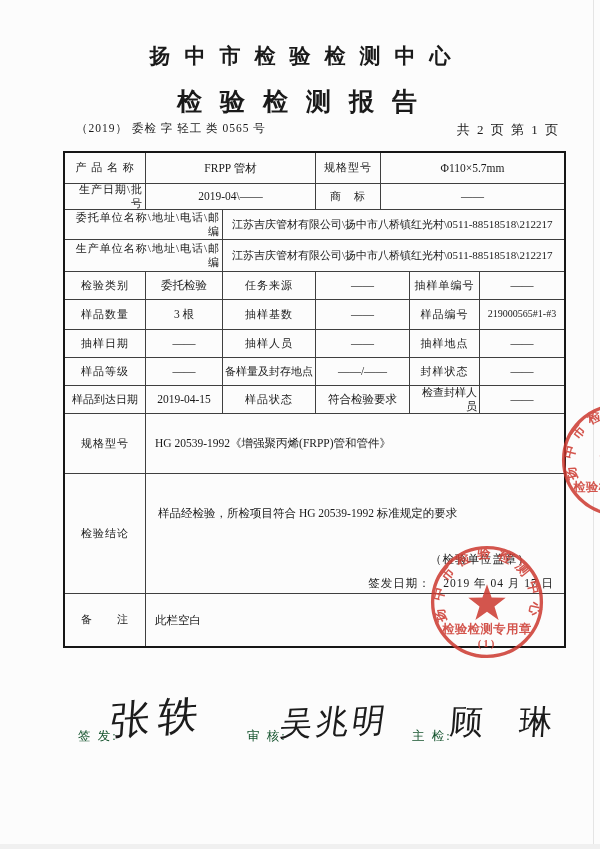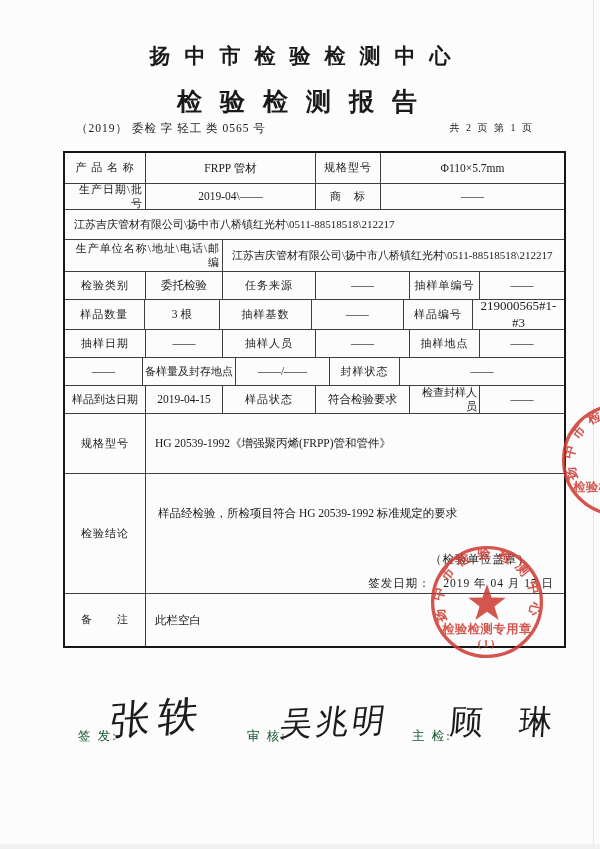--- a/index.html
+++ b/index.html
@@ -10,32 +10,32 @@
   }
   .page-edge-right{position:absolute;right:6px;top:0;bottom:0;width:1px;background:#e4e4e4;}
   .page-edge-bottom{position:absolute;left:0;right:0;bottom:0;height:5px;background:#f0f0f0;}
 
   
   .org-title{position:absolute;top:42px;left:0;width:100%;text-align:center;
     font-size:21px;font-weight:bold;letter-spacing:14px;padding-left:14px;box-sizing:border-box;}
   .report-title{position:absolute;top:85px;left:0;width:100%;text-align:center;
     font-size:25px;font-weight:bold;letter-spacing:18px;padding-left:12px;box-sizing:border-box;}
   .doc-no{position:absolute;top:121px;left:76px;font-size:11.5px;letter-spacing:1px;}
-  .page-no{position:absolute;top:121px;right:66px;font-size:10px;letter-spacing:2px;}
+  .page-no{position:absolute;top:121px;right:40px;font-size:13px;letter-spacing:2px;}
 
   
   .report-table{position:absolute;left:63px;top:151px;width:503px;border:2px solid #161616;box-sizing:border-box;background:transparent;}
   .trow{display:flex;box-sizing:border-box;}
   .trow + .trow{border-top:1px solid #3f3f3f;}
   .tcell{display:flex;align-items:center;justify-content:center;box-sizing:border-box;
     font-size:11.5px;line-height:1.25;text-align:center;padding:1px 2px;}
   .tcell + .tcell{border-left:1px solid #3f3f3f;}
   .lbl{font-size:11px;letter-spacing:1px;text-align:right;}
   .left{justify-content:flex-start;text-align:left;padding-left:9px;}
-  .small{font-size:13px;letter-spacing:0;}
+  .small{font-size:10px;letter-spacing:0;}
   .longtext{font-size:11px;letter-spacing:0;}
   .grow{flex:1 1 auto;min-width:0;}
 
   
   .conclusion-cell{position:relative;}
   .conclusion-text{position:absolute;left:12px;top:32px;font-size:11.5px;text-align:left;}
   .stamp-note{position:absolute;right:34px;top:78px;font-size:11.5px;letter-spacing:1px;}
   .issue-date-line{position:absolute;right:10px;top:102px;font-size:11.5px;letter-spacing:1px;}
 
   
@@ -81,20 +81,21 @@
   </div>
 
   <div class="trow" style="height:26px">
     <div class="tcell lbl" style="width:80px">生产日期\批号</div>
     <div class="tcell" style="width:170px">2019-04\——</div>
     <div class="tcell lbl" style="width:65px">商　标</div>
     <div class="tcell grow">——</div>
   </div>
 
   <div class="trow" style="height:30px">
+    <div class="tcell lbl" style="width:157px">委托单位名称\地址\电话\邮编</div>
     <div class="tcell grow left longtext">江苏吉庆管材有限公司\扬中市八桥镇红光村\0511-88518518\212217</div>
   </div>
 
   <div class="trow" style="height:32px">
     <div class="tcell lbl" style="width:157px">生产单位名称\地址\电话\邮编</div>
     <div class="tcell grow left longtext">江苏吉庆管材有限公司\扬中市八桥镇红光村\0511-88518518\212217</div>
   </div>
 
   <div class="trow" style="height:28px">
     <div class="tcell lbl" style="width:80px">检验类别</div>
@@ -117,20 +118,21 @@
   <div class="trow" style="height:28px">
     <div class="tcell lbl" style="width:80px">抽样日期</div>
     <div class="tcell" style="width:77px">——</div>
     <div class="tcell lbl" style="width:93px">抽样人员</div>
     <div class="tcell" style="width:94px">——</div>
     <div class="tcell lbl" style="width:70px">抽样地点</div>
     <div class="tcell grow">——</div>
   </div>
 
   <div class="trow" style="height:28px">
+    <div class="tcell lbl" style="width:80px">样品等级</div>
     <div class="tcell" style="width:77px">——</div>
     <div class="tcell lbl" style="width:93px;letter-spacing:0">备样量及封存地点</div>
     <div class="tcell" style="width:94px">——/——</div>
     <div class="tcell lbl" style="width:70px">封样状态</div>
     <div class="tcell grow">——</div>
   </div>
 
   <div class="trow" style="height:28px">
     <div class="tcell lbl" style="width:80px;letter-spacing:0">样品到达日期</div>
     <div class="tcell" style="width:77px">2019-04-15</div>

